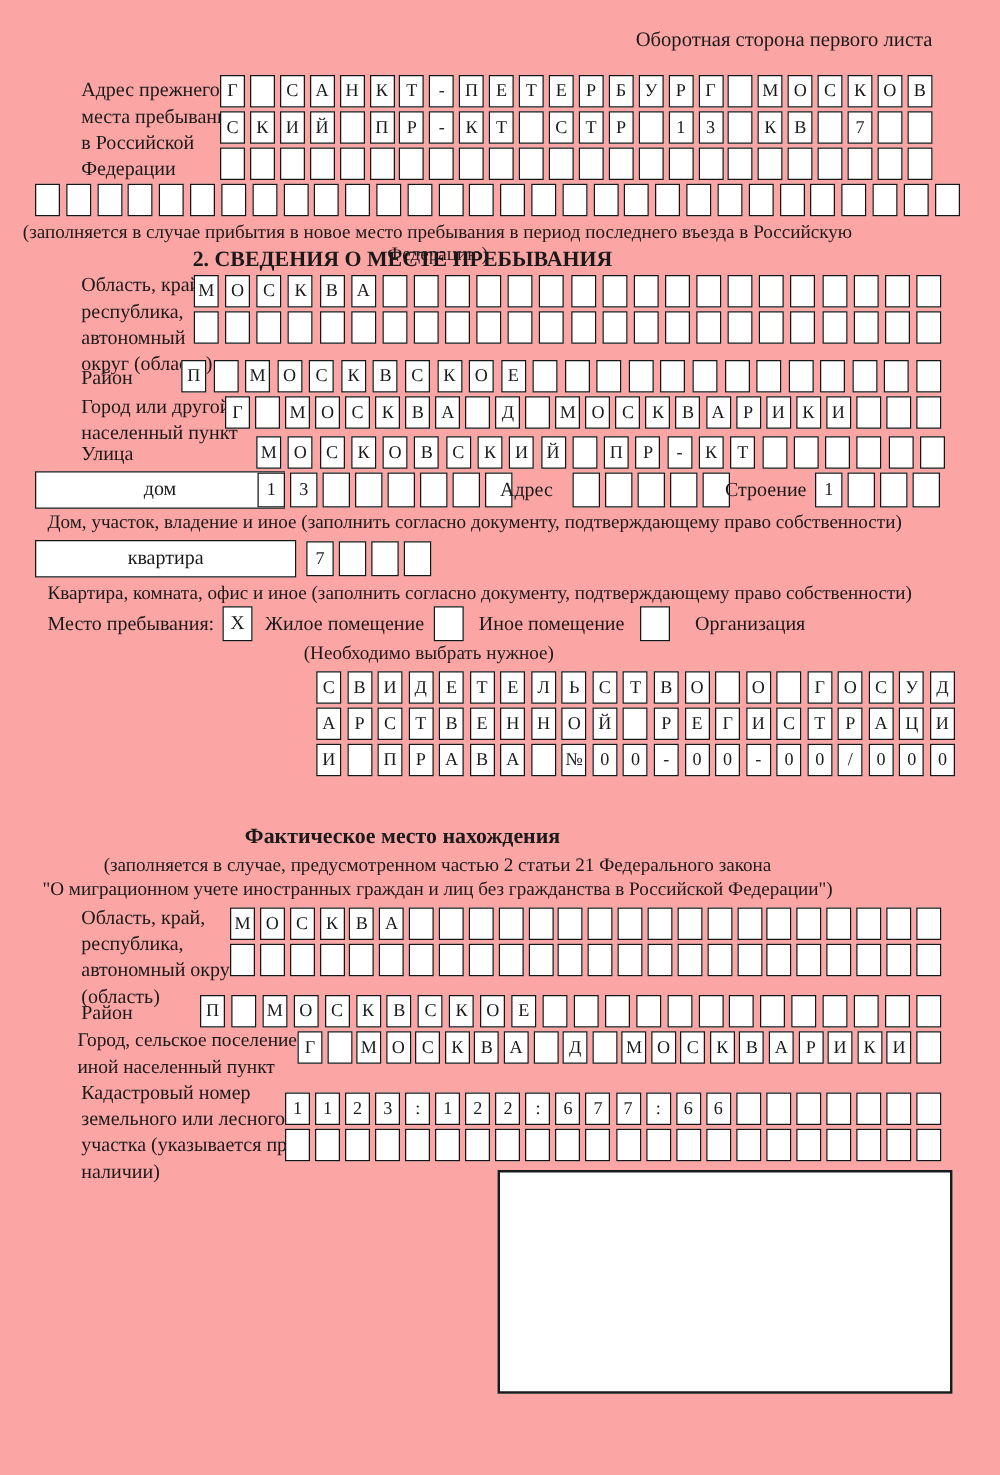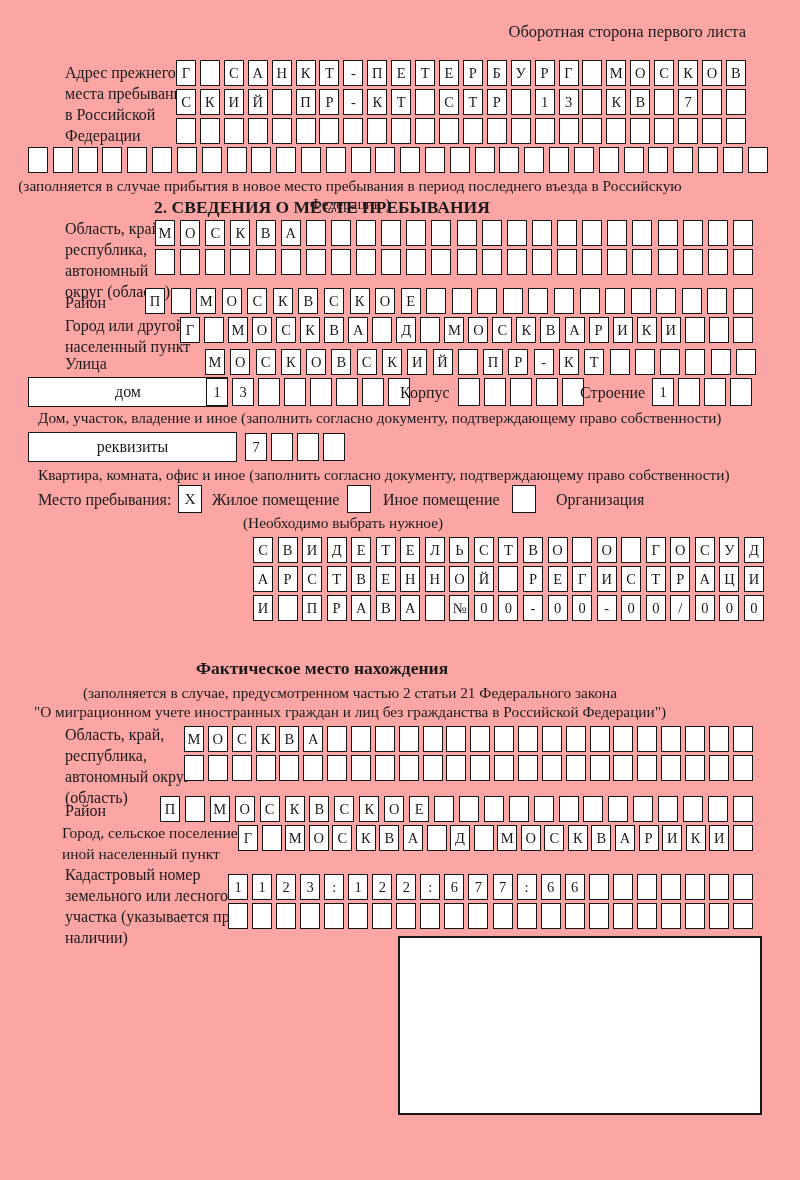--- a/index.html
+++ b/index.html
@@ -285,38 +285,38 @@
   <div class="abs cells-inline" style="top:378px;left:206px;">
       <span class="cell">1</span>
       <span class="cell">3</span>
       <span class="cell"></span>
       <span class="cell"></span>
       <span class="cell"></span>
       <span class="cell"></span>
       <span class="cell"></span>
       <span class="cell"></span>
     </div>
-  <div class="abs lbl" style="top:382px;left:400px;">Корпус</div>
+  <div class="abs lbl" style="top:382px;left:400px;">Адрес</div>
   <div class="abs cells-inline" style="top:378px;left:458px;">
       <span class="cell"></span>
       <span class="cell"></span>
       <span class="cell"></span>
       <span class="cell"></span>
       <span class="cell"></span>
     </div>
   <div class="abs lbl" style="top:382px;left:580px;">Строение</div>
   <div class="abs cells-inline" style="top:378px;left:652px;">
       <span class="cell">1</span>
       <span class="cell"></span>
       <span class="cell"></span>
       <span class="cell"></span>
     </div>
   <div class="abs note-left" style="top:409px;left:38px;">Дом, участок, владение и иное (заполнить согласно документу, подтверждающему право собственности)</div>
 
-  <div class="abs field-rect" style="top:432px;left:28px;width:209px;">реквизиты</div>
+  <div class="abs field-rect" style="top:432px;left:28px;width:209px;">квартира</div>
   <div class="abs cells-inline" style="top:433px;left:245px;">
       <span class="cell">7</span>
       <span class="cell"></span>
       <span class="cell"></span>
       <span class="cell"></span>
     </div>
   <div class="abs note-left" style="top:466px;left:38px;">Квартира, комната, офис и иное (заполнить согласно документу, подтверждающему право собственности)</div>
 
   <div class="abs lbl" style="top:489px;left:38px;">Место пребывания:</div>
   <div class="abs chk" style="top:485px;left:178px;">X</div>

